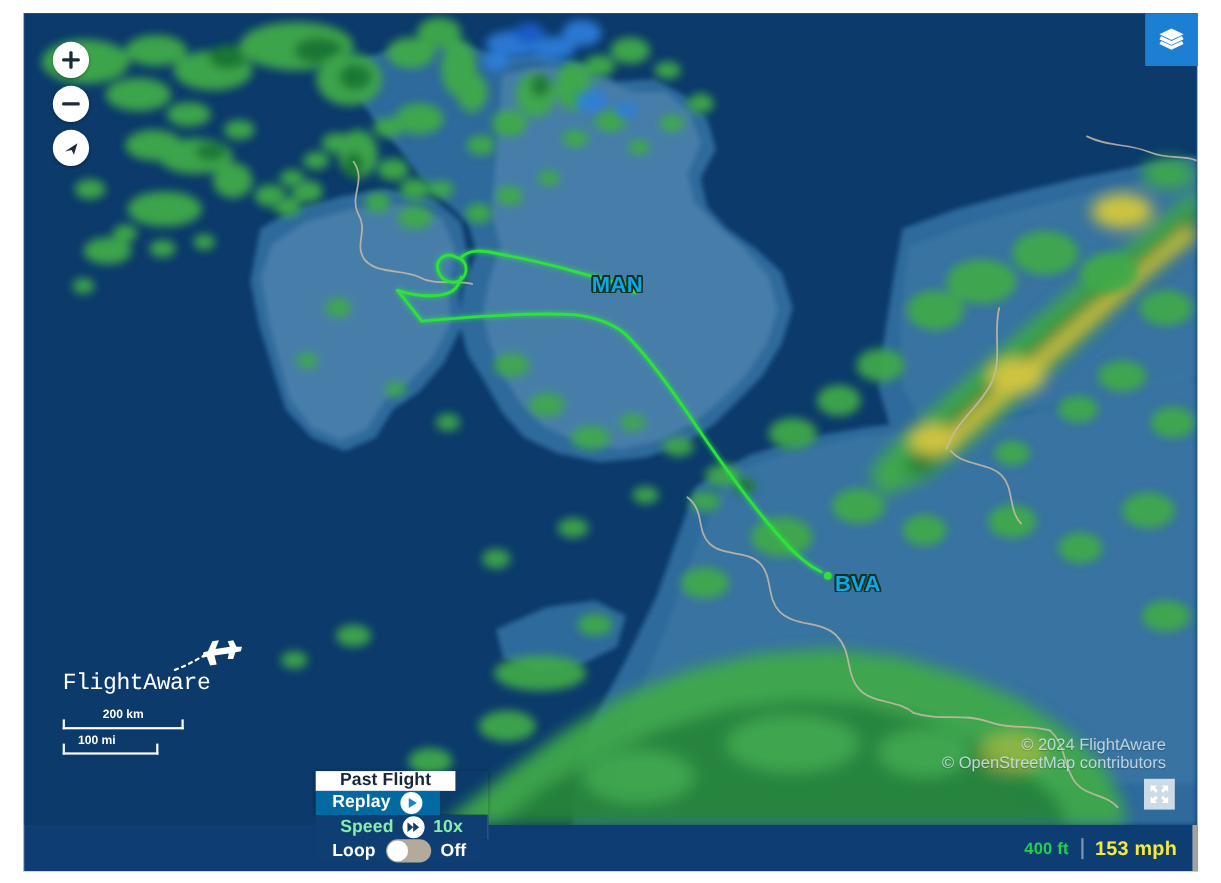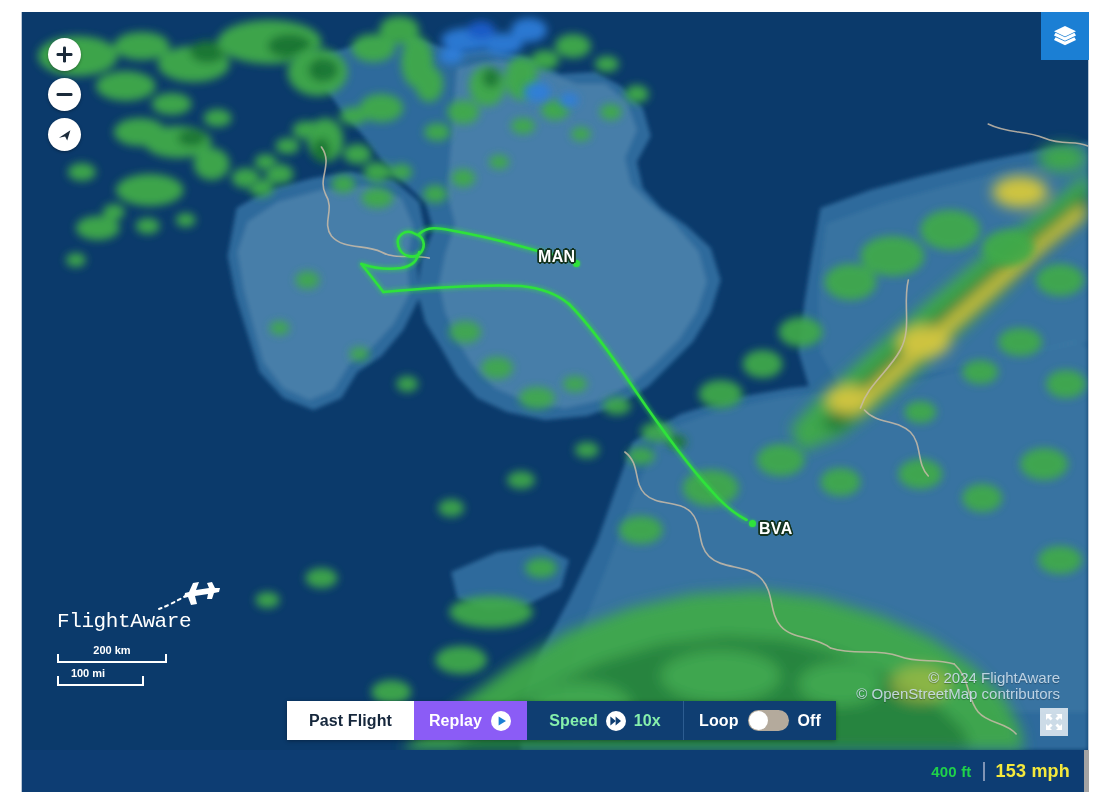--- a/index.html
+++ b/index.html
@@ -169,39 +169,40 @@
   
   #playbar {
     position: absolute;
     left: 287px;
     top: 701px;
     height: 39px;
     display: flex;
     align-items: stretch;
     z-index: 40;
     box-shadow: 0 1px 4px rgba(0,0,0,.35);
+    flex-direction: column;
   }
   .pb-seg {
     display: flex;
     align-items: center;
     justify-content: center;
     font-size: 16px;
     font-weight: bold;
     letter-spacing: .1px;
     cursor: pointer;
     user-select: none;
     box-sizing: border-box;
   }
   #seg-past {
     background: #ffffff;
     color: #16273c;
     width: 127px;
   }
   #seg-replay {
-    background: #8b5cf6;
+    background: #0369a1;
     color: #ffffff;
     width: 113px;
     gap: 8px;
   }
   #seg-speed {
     background: #0f3e72;
     color: #86efac;
     width: 157px;
     gap: 7px;
     border-right: 1px solid #2d5d91;
@@ -259,22 +260,22 @@
     display: flex;
     align-items: center;
     justify-content: center;
     z-index: 40;
     cursor: pointer;
   }
 
   
   .apt-label {
     position: absolute;
-    color: #ffffff;
-    font-size: 16px;
+    color: #0ea5e9;
+    font-size: 20px;
     font-weight: bold;
     letter-spacing: .3px;
     z-index: 30;
     text-shadow:
       -1.4px -1.4px 0 #14331f, 1.4px -1.4px 0 #14331f,
       -1.4px  1.4px 0 #14331f, 1.4px  1.4px 0 #14331f,
        0 -1.6px 0 #14331f, 0 1.6px 0 #14331f,
       -1.6px 0 0 #14331f, 1.6px 0 0 #14331f;
     white-space: nowrap;
     pointer-events: none;

